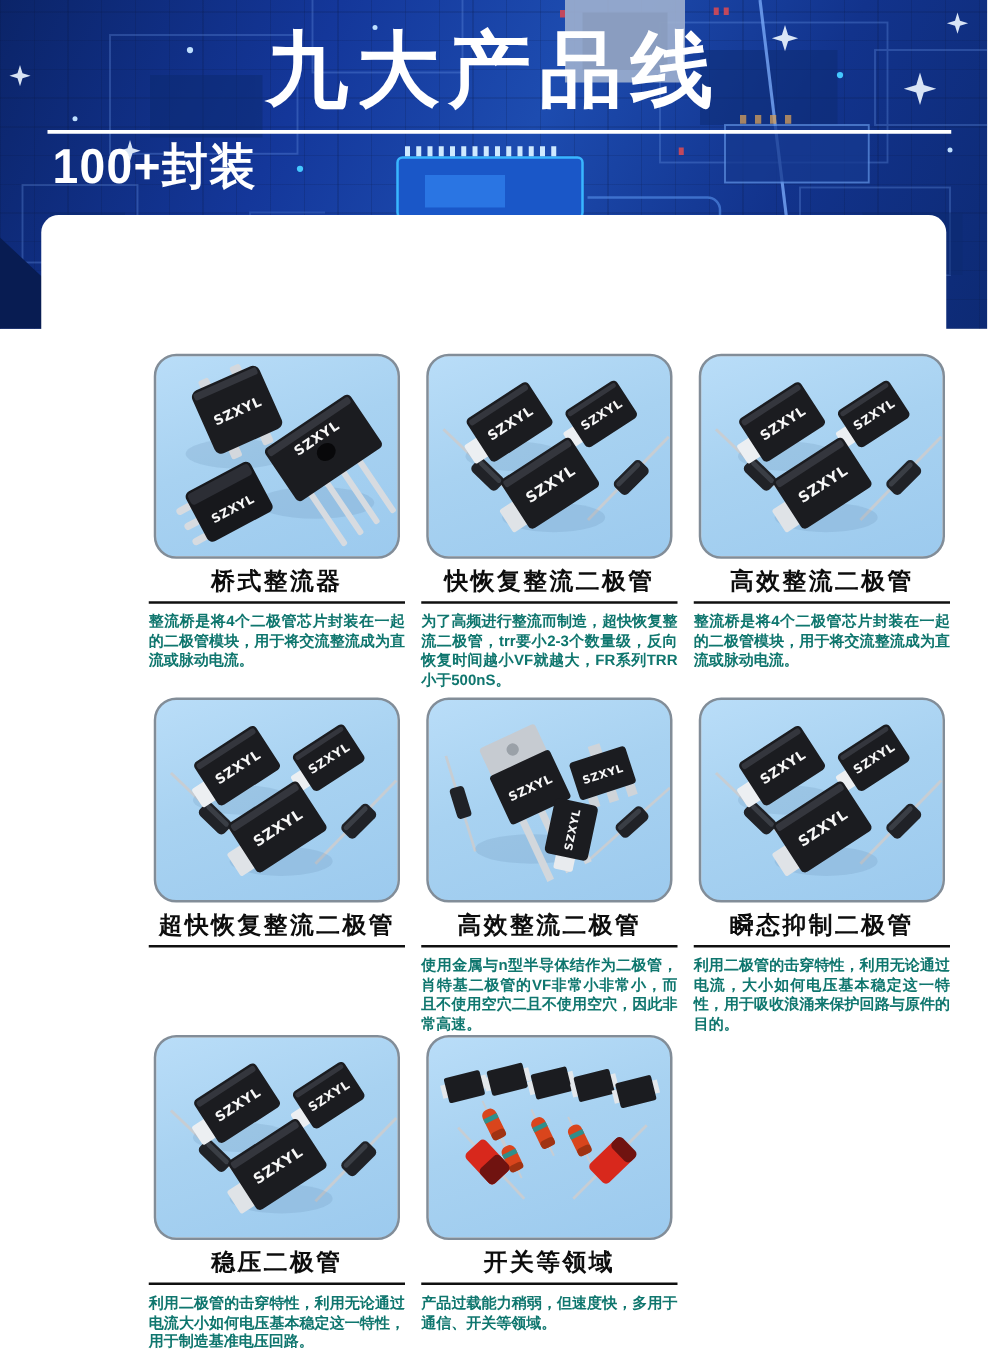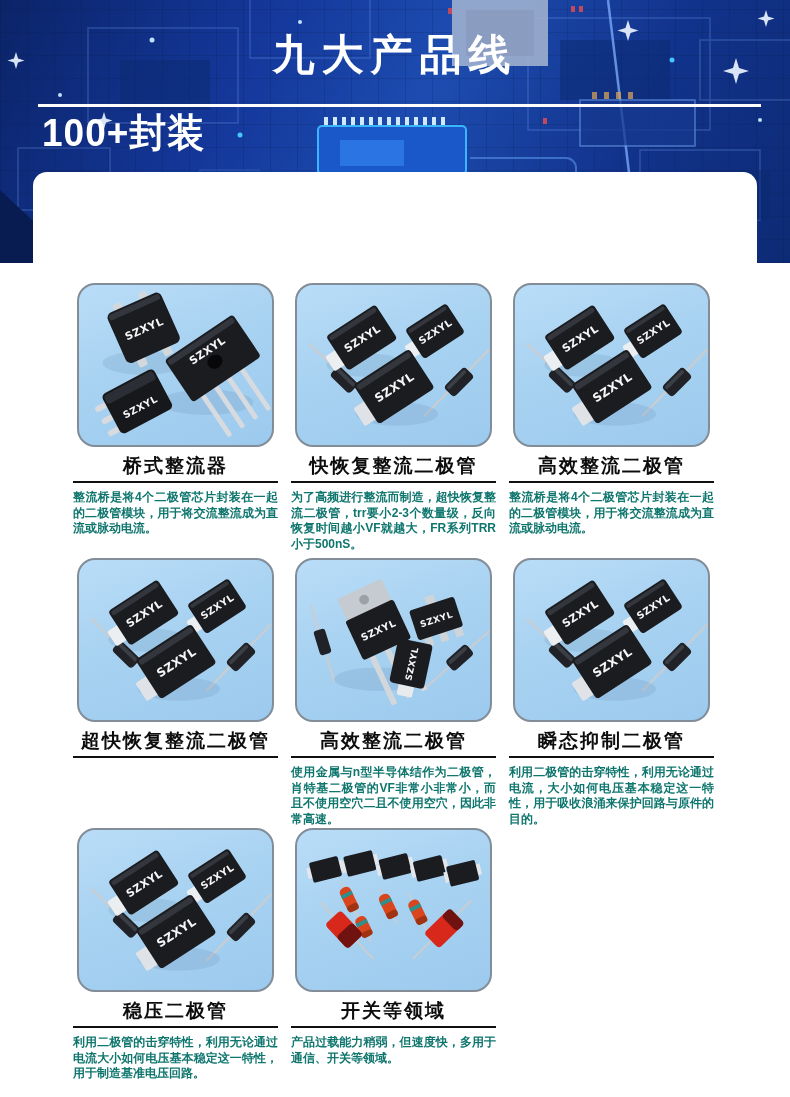--- a/index.html
+++ b/index.html
@@ -7,34 +7,34 @@
         font-family:"Liberation Sans","DejaVu Sans",sans-serif;}
 
   
   .header{position:absolute;left:0;top:0;width:790px;height:263px;overflow:hidden;
     background:
       repeating-linear-gradient(90deg, rgba(8,22,64,.18) 0 1px, transparent 1px 27px),
       repeating-linear-gradient(0deg, rgba(8,22,64,.15) 0 1px, transparent 1px 23px),
       linear-gradient(115deg,#0b2468 0%,#14379a 30%,#1d4cb0 52%,#12338c 76%,#0d2a74 100%);}
   .header svg.decor{position:absolute;left:0;top:0;}
   .h-title{position:absolute;left:0;right:0;top:24px;text-align:center;color:#ffffff;
-           font-size:42px;line-height:62px;font-weight:800;letter-spacing:7px;}
+           font-size:66px;line-height:62px;font-weight:800;letter-spacing:7px;}
   .h-line{position:absolute;left:38px;top:104px;width:723px;height:3px;background:#ffffff;}
   .h-sub{position:absolute;left:42px;top:110px;color:#ffffff;font-size:37px;line-height:44px;
          font-weight:800;letter-spacing:1px;transform:scaleY(1.06);transform-origin:top left;}
 
   
   .panel{position:absolute;left:33px;top:172px;width:724px;height:925px;background:#ffffff;
          border-radius:14px 14px 0 0;}
 
   
   .grid{position:absolute;left:73px;top:283px;width:641px;display:grid;
         grid-template-columns:205px 205px 205px;column-gap:13px;
         grid-template-rows:275px 270px auto;}
-  .card{width:205px;}
+  .card{width:205px;margin-left:46px;}
   .imgbox{box-sizing:border-box;width:197px;height:164px;margin:0 auto;
           border:2px solid #828d98;border-radius:18px;overflow:hidden;
           background:linear-gradient(160deg,#b9ddf8 0%,#a8d2f1 45%,#9ccaee 100%);}
   .imgbox svg{display:block;width:100%;height:100%;}
   .ptitle{margin:8px 0 0 0;text-align:center;color:#0d0d0d;font-size:19px;line-height:22px;
           font-weight:800;letter-spacing:2px;}
   .prule{margin-top:4px;height:2px;background:#101010;}
   .pdesc{margin:7px 0 0 0;color:#0f766e;font-size:12px;line-height:15.5px;font-weight:700;
          text-align:justify;}
   .defs{position:absolute;width:0;height:0;overflow:hidden;}

